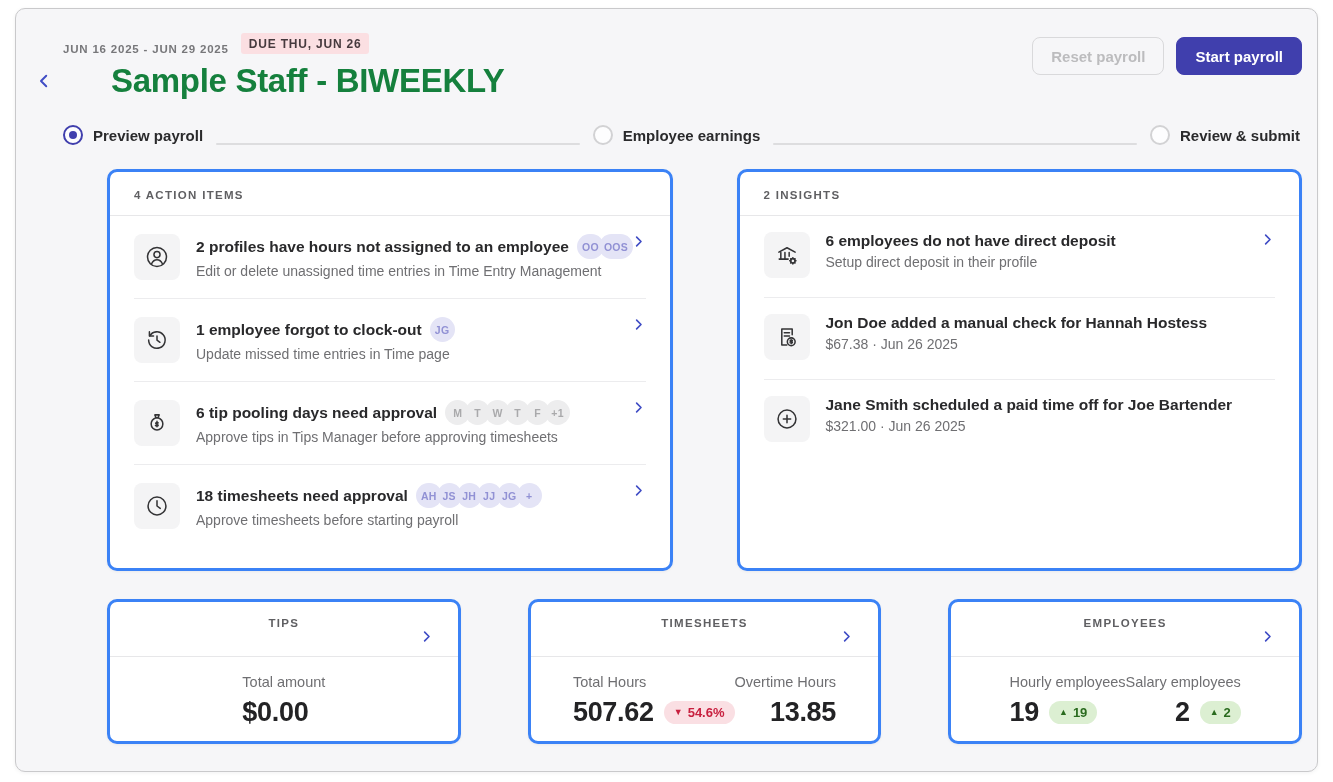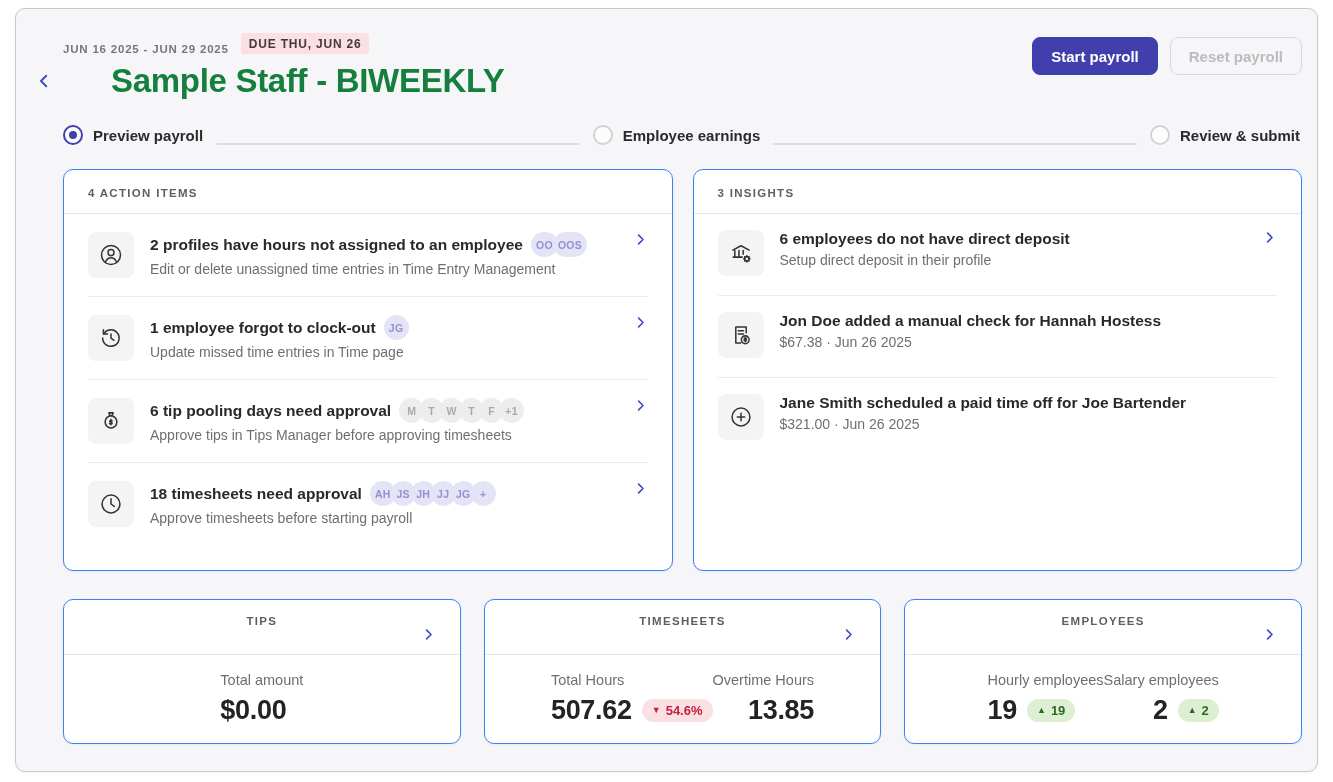--- a/index.html
+++ b/index.html
@@ -28,22 +28,22 @@
   .stepper { display:flex; align-items:flex-end; gap:13px; margin:25px 2px 24px 0; }
   .step { display:flex; align-items:center; gap:10px; }
   .step-circle { width:20px; height:20px; border-radius:50%; background:#fdfdfe;
     border:2px solid #d2d2d4; position:relative; flex:none; }
   .step.active .step-circle { border-color:#403fad; }
   .step.active .step-circle::after { content:""; position:absolute; left:50%; top:50%;
     width:8px; height:8px; margin:-4px 0 0 -4px; border-radius:50%; background:#403fad; }
   .step-label { font-size:15px; font-weight:bold; color:#2a2a2c; white-space:nowrap; }
   .connector { flex:1; height:2px; background:#dddddf; border-radius:1px; }
   
-  .card { background:#ffffff; border:1px solid #3b82f6; border-radius:10px;
-    box-shadow:0 1px 3px rgba(24,24,28,.05); overflow:hidden; }
+  .card { background:#ffffff; border:3px solid #3b82f6; border-radius:10px;
+    box-shadow:0 1px 3px rgba(24,24,28,.05); overflow:hidden;margin-left:44px; }
   .top-row { display:flex; gap:20px; }
   .top-row .card { flex:1 1 0; height:402px; }
   .card-hd { padding:17px 24px 14px; border-bottom:1px solid #e7e7e9;
     font-size:11.5px; font-weight:bold; letter-spacing:1.3px; color:#5f5f62; }
   .item { display:flex; align-items:flex-start; gap:16px; padding:18px 24px; cursor:pointer; }
   .insight-item { padding:16px 24px; min-height:81px; }
   .sep { height:1px; background:#ececee; margin:0 24px; }
   .icon-tile { width:46px; height:46px; border-radius:8px; background:#f4f4f5;
     display:flex; align-items:center; justify-content:center; flex:none; color:#333335; }
   .item-body { display:flex; flex-direction:column; gap:4px; min-width:0; }
@@ -91,22 +91,22 @@
       <div class="title-row">
         <span class="back-btn">
           <svg width="18" height="18" viewBox="0 0 24 24" fill="none" stroke="#3f4cc5" stroke-width="2.6" stroke-linecap="round" stroke-linejoin="round">
               <path d="M15 5l-7 7 7 7"></path>
             </svg>
         </span>
         <h1 class="page-title">Sample Staff - BIWEEKLY</h1>
       </div>
     </div>
     <div class="header-actions">
+      <button class="btn secondary">Reset payroll</button>
       <button class="btn primary">Start payroll</button>
-      <button class="btn secondary">Reset payroll</button>
     </div>
   </header>
 
   <nav class="stepper">
     <div class="step active">
       <span class="step-circle"></span>
       <span class="step-label">Preview payroll</span>
     </div>
     <span class="connector"></span>
     <div class="step">
@@ -229,21 +229,21 @@
         </div>
         <span class="chev">
           <svg width="15" height="15" viewBox="0 0 24 24" fill="none" stroke="#3f4cc5" stroke-width="2.6" stroke-linecap="round" stroke-linejoin="round">
               <path d="M9 5l7 7-7 7"></path>
             </svg>
         </span>
       </div>
     </section>
 
     <section class="card">
-      <div class="card-hd">3 INSIGHTS</div>
+      <div class="card-hd">2 INSIGHTS</div>
 
       <div class="item insight-item">
         <span class="icon-tile">
           <svg width="26" height="26" viewBox="0 0 24 24" fill="none" stroke="currentColor" stroke-width="1.4" stroke-linecap="round" stroke-linejoin="round">
             <path d="M4.5 9.4L12 5.3l7.5 4.1"></path>
               <path d="M6.3 9.6v6.2M10.1 9.6v6.2M14 9.6v3.6"></path>
               <path d="M4.8 15.8h8.3"></path>
             <circle cx="17.4" cy="17.4" r="2.1"></circle>
               <path d="M17.4 14.5v1M17.4 19.3v1M14.5 17.4h1M19.3 17.4h1M15.4 15.4l.7.7M18.7 18.7l.7.7M19.4 15.4l-.7.7M16.1 18.7l-.7.7"></path>
           </svg>

